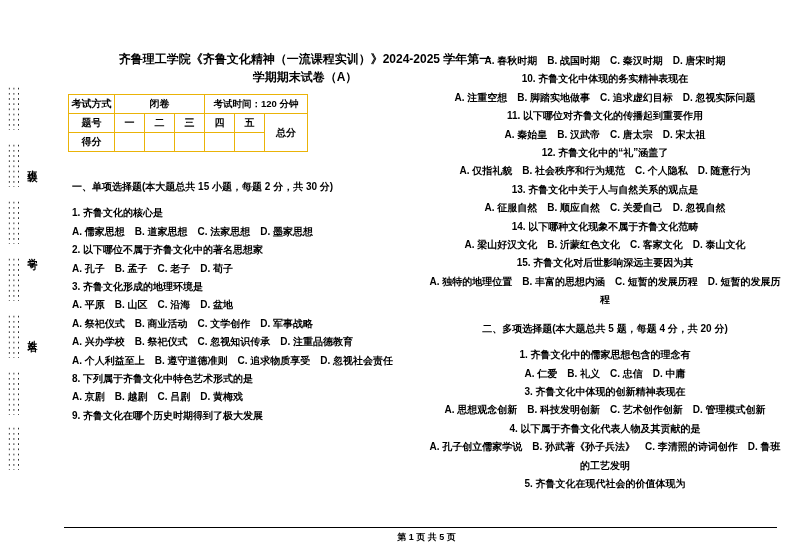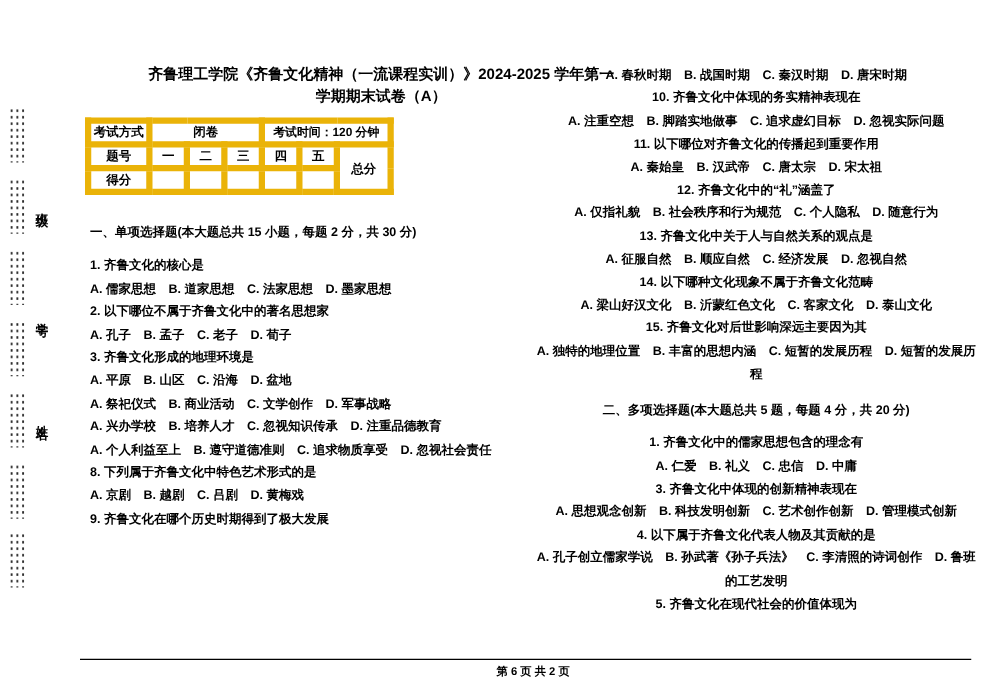--- a/index.html
+++ b/index.html
@@ -29,21 +29,21 @@
     position:absolute; left:65px; top:50px; width:480px;
     text-align:center; font-size:12px; line-height:18px;
   }
 
   
   table.info {
     position:absolute; left:68px; top:94px;
     border-collapse:collapse; font-size:10px; table-layout:fixed;
   }
   table.info td, table.info th {
-    border:5px solid #eab308; text-align:center; vertical-align:middle;
+    border:1px solid #eab308; text-align:center; vertical-align:middle;
     height:19px; padding:0 2px; font-weight:bold; overflow:hidden; white-space:nowrap;
   }
   td.examtime { font-size:9.5px; }
 
   
   .col { position:absolute; font-size:10px; line-height:18.4px; }
   .col-left  { left:72px;  top:178px; width:332px; }
   .col-right { left:425px; top:52px;  width:360px;text-align:center; }
   .block.section { margin:10px 0 8px; }
   .col .block.section:first-child { margin-top:0; }
@@ -126,21 +126,21 @@
         <div class="opts">A. 孔子  B. 孟子  C. 老子  D. 荀子</div>
       </div>
       <div class="block question">
         <div class="stem">3. 齐鲁文化形成的地理环境是</div>
         <div class="opts">A. 平原  B. 山区  C. 沿海  D. 盆地</div>
       </div>
       <div class="block question">
         <div class="opts">A. 祭祀仪式  B. 商业活动  C. 文学创作  D. 军事战略</div>
       </div>
       <div class="block question">
-        <div class="opts">A. 兴办学校  B. 培养人才  C. 忽视知识传承  D. 注重品德教育</div>
+        <div class="opts">A. 兴办学校  B. 祭祀仪式  C. 忽视知识传承  D. 注重品德教育</div>
       </div>
       <div class="block question">
         <div class="opts">A. 个人利益至上  B. 遵守道德准则  C. 追求物质享受  D. 忽视社会责任</div>
       </div>
       <div class="block question">
         <div class="stem">8. 下列属于齐鲁文化中特色艺术形式的是</div>
         <div class="opts">A. 京剧  B. 越剧  C. 吕剧  D. 黄梅戏</div>
       </div>
       <div class="block question">
         <div class="stem">9. 齐鲁文化在哪个历史时期得到了极大发展</div>
@@ -157,21 +157,21 @@
       <div class="block question">
         <div class="stem">11. 以下哪位对齐鲁文化的传播起到重要作用</div>
         <div class="opts">A. 秦始皇  B. 汉武帝  C. 唐太宗  D. 宋太祖</div>
       </div>
       <div class="block question">
         <div class="stem">12. 齐鲁文化中的“礼”涵盖了</div>
         <div class="opts">A. 仅指礼貌  B. 社会秩序和行为规范  C. 个人隐私  D. 随意行为</div>
       </div>
       <div class="block question">
         <div class="stem">13. 齐鲁文化中关于人与自然关系的观点是</div>
-        <div class="opts">A. 征服自然  B. 顺应自然  C. 经济发展  D. 忽视自然</div>
+        <div class="opts">A. 征服自然  B. 顺应自然  C. 关爱自己  D. 忽视自然</div>
       </div>
       <div class="block question">
         <div class="stem">14. 以下哪种文化现象不属于齐鲁文化范畴</div>
         <div class="opts">A. 梁山好汉文化  B. 沂蒙红色文化  C. 客家文化  D. 泰山文化</div>
       </div>
       <div class="block question">
         <div class="stem">15. 齐鲁文化对后世影响深远主要因为其</div>
         <div class="opts">A. 独特的地理位置  B. 丰富的思想内涵  C. 短暂的发展历程  D. 短暂的发展历程</div>
       </div>
       <div class="block section">二、多项选择题(本大题总共 5 题，每题 4 分，共 20 分)</div>
@@ -186,15 +186,15 @@
       <div class="block question">
         <div class="stem">4. 以下属于齐鲁文化代表人物及其贡献的是</div>
         <div class="opts">A. 孔子创立儒家学说  B. 孙武著《孙子兵法》  C. 李清照的诗词创作  D. 鲁班的工艺发明</div>
       </div>
       <div class="block question">
         <div class="stem">5. 齐鲁文化在现代社会的价值体现为</div>
       </div>
     </div>
 
   <div class="footer-rule"></div>
-  <div class="footer-text">第 6 页 共 2 页</div>
+  <div class="footer-text">第 1 页 共 5 页</div>
 
 </div>
 
 </body></html>

